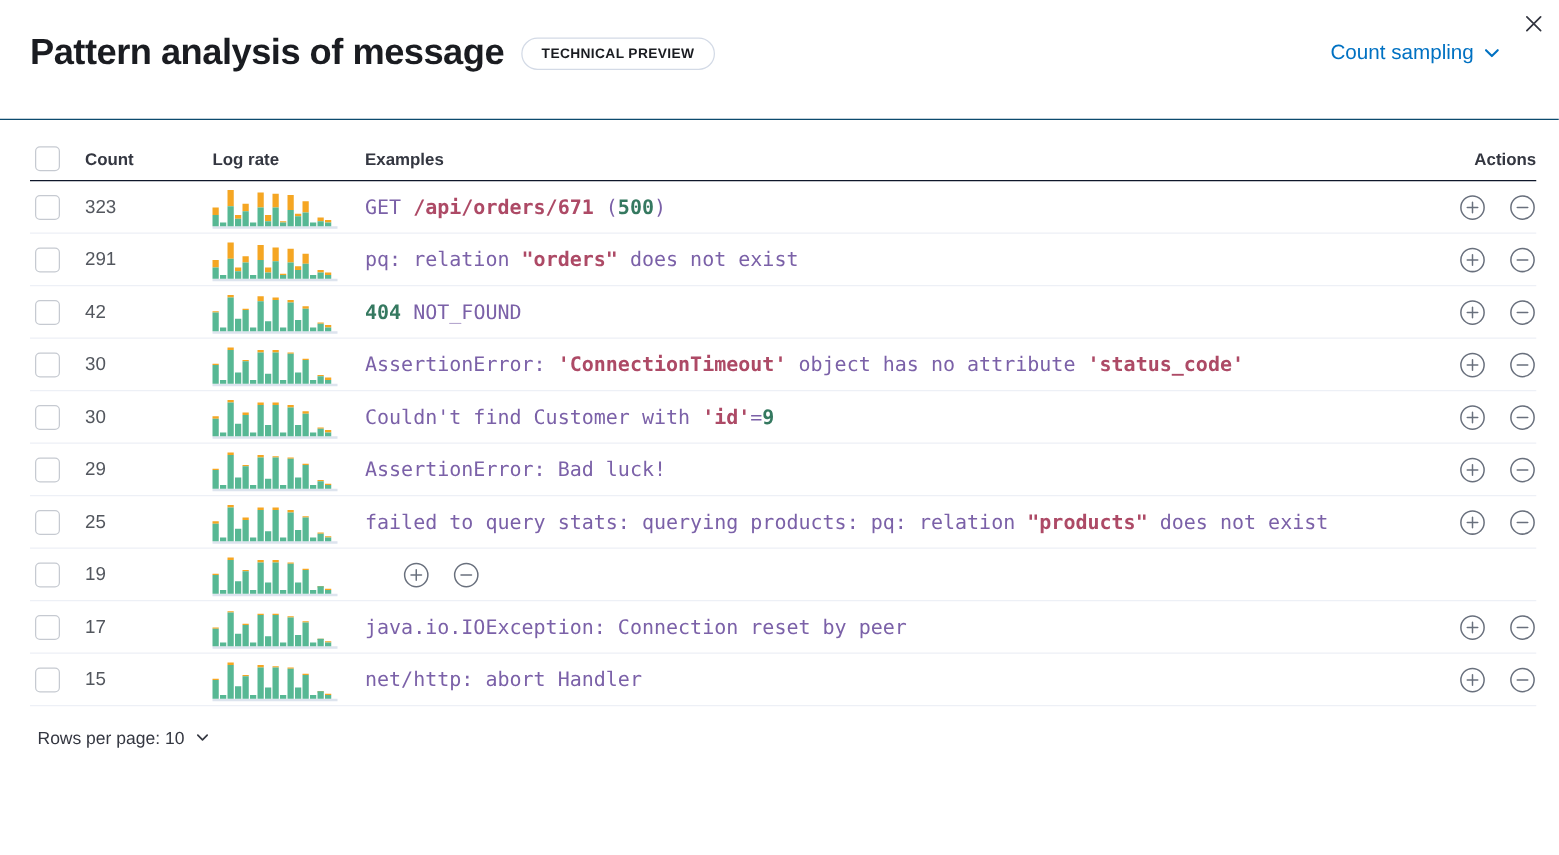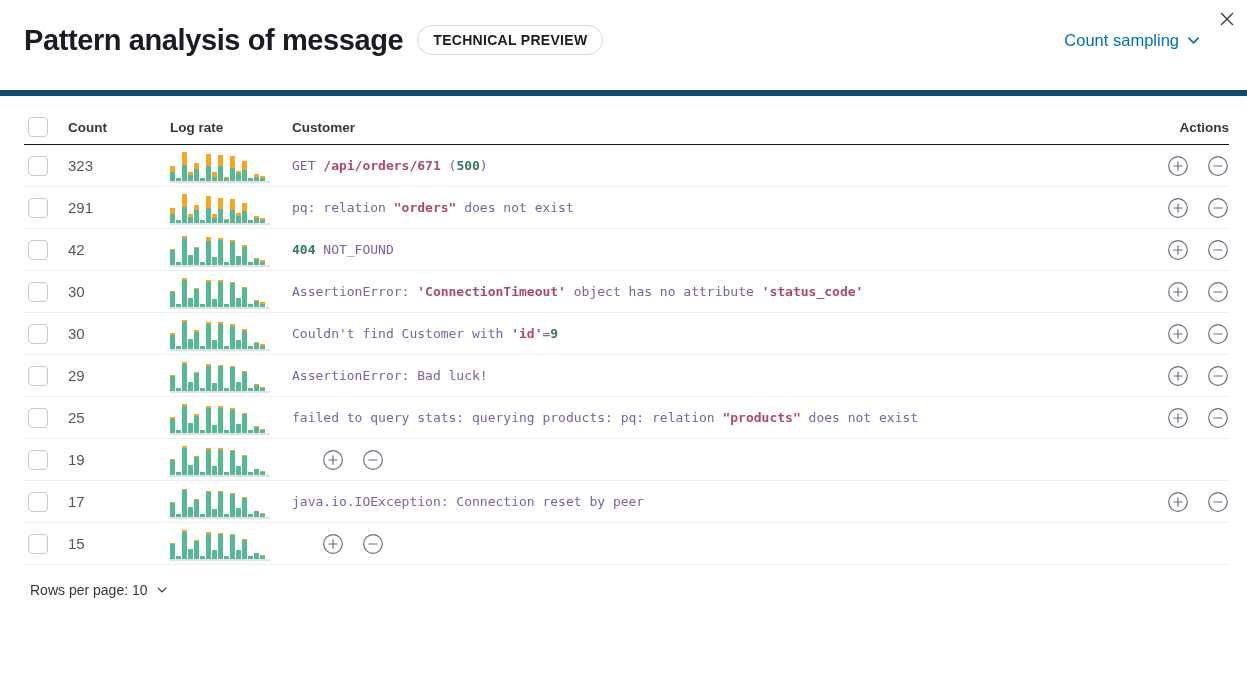--- a/index.html
+++ b/index.html
@@ -5,27 +5,27 @@
   html,body{margin:0;padding:0;}
   body{
     width:1247px;height:684px;overflow:hidden;background:#fff;
     font-family:"Liberation Sans","DejaVu Sans",sans-serif;color:#343741;
     position:relative;
   }
   .flyout{width:1247px;height:684px;position:relative;}
 
   
   .flyout-header{
-    height:96px;box-sizing:border-box;border-bottom:6px solid #0c4a6e;
+    height:96px;box-sizing:border-box;border-bottom:1px solid #0c4a6e;
     display:flex;align-items:center;padding:0 40px 10px 24px;
   }
   .page-title{font-size:29px;font-weight:700;color:#1a1c21;letter-spacing:-0.4px;margin:0;}
   .tech-badge{
     margin-left:14px;border:1px solid #d3dae6;border-radius:17px;background:#fff;
-    padding:6px 15px;font-size:14px;font-weight:700;color:#1a1c21;letter-spacing:.3px;
+    padding:6px 15px;font-size:11px;font-weight:700;color:#1a1c21;letter-spacing:.3px;
     white-space:nowrap;
   }
   .sampling{
     margin-left:auto;display:flex;align-items:center;gap:7px;cursor:pointer;
     color:var(--accent-blue,#0071c2);font-size:16.5px;background:none;border:none;
     font-family:inherit;
   }
   .close-btn{
     position:absolute;top:5px;right:6px;width:28px;height:28px;background:none;border:none;
     display:flex;align-items:center;justify-content:center;cursor:pointer;padding:0;
@@ -57,21 +57,21 @@
   }
 
   .spark{
     width:100px;height:32px;display:flex;align-items:flex-end;gap:1px;
     border-bottom:2px solid #dde4ee;box-sizing:content-box;
   }
   .spark .bar{width:5px;display:flex;flex-direction:column;justify-content:flex-end;height:100%;}
   .spark .seg-o{background:var(--bar-orange,#f5a623);}
   .spark .seg-g{background:var(--bar-green,#57b894);}
 
-  .col-example{font-family:"DejaVu Sans Mono","Liberation Mono",monospace;font-size:13px;}
+  .col-example{font-family:"DejaVu Sans Mono","Liberation Mono",monospace;font-size:16px;}
   .tok-d{color:var(--code-default,#7b61a8);}
   .tok-h{color:var(--code-highlight,#ad4a66);font-weight:700;}
   .tok-n{color:var(--code-number,#357960);font-weight:700;}
 
   .icon-btn{background:none;border:none;padding:0;cursor:pointer;display:flex;align-items:center;}
 
   
   .tfoot{
     margin-top:16px;display:flex;align-items:center;justify-content:space-between;
     font-size:14px;color:#343741;padding-right:4px;
@@ -112,21 +112,21 @@
 
   <div class="content">
 
     <div class="tbl">
       <div class="thead">
         <div class="col-check">
           <span class="checkbox"></span>
         </div>
         <div class="col-count">Count</div>
         <div class="col-rate">Log rate</div>
-        <div class="col-example" style="font-family:'Liberation Sans',sans-serif;font-size:13.5px;font-weight:700;color:#343741;">Customer</div>
+        <div class="col-example" style="font-family:'Liberation Sans',sans-serif;font-size:13.5px;font-weight:700;color:#343741;">Examples</div>
         <div class="col-actions">Actions</div>
       </div>
       <div id="table-body">
           <div class="trow">
             <div class="col-check">
               <span class="checkbox"></span>
             </div>
             <div class="col-count">323</div>
             <div class="col-rate">
               <div class="spark">
@@ -989,20 +989,21 @@
                 <div class="bar">
                   <div class="seg-o" style="height: 2%;"></div>
                   <div class="seg-g" style="height: 16%;"></div>
                 </div>
                 <div class="bar">
                   <div class="seg-o" style="height: 3%;"></div>
                   <div class="seg-g" style="height: 9%;"></div>
                 </div>
               </div>
             </div>
+            <div class="col-example"><span class="tok-d">net/http: abort Handler</span></div>
             <div class="col-actions">
               <button class="icon-btn">
                 <svg width="22" height="22" viewBox="0 0 22 22">
                   <circle cx="11" cy="11" r="9.3" fill="none" stroke="#69707d" stroke-width="1.2"></circle>
                   <path d="M11 6.8v8.4M6.8 11h8.4" stroke="#69707d" stroke-width="1.2" stroke-linecap="round"></path>
                 </svg>
               </button>
               <button class="icon-btn">
                 <svg width="22" height="22" viewBox="0 0 22 22">
                   <circle cx="11" cy="11" r="9.3" fill="none" stroke="#69707d" stroke-width="1.2"></circle>

